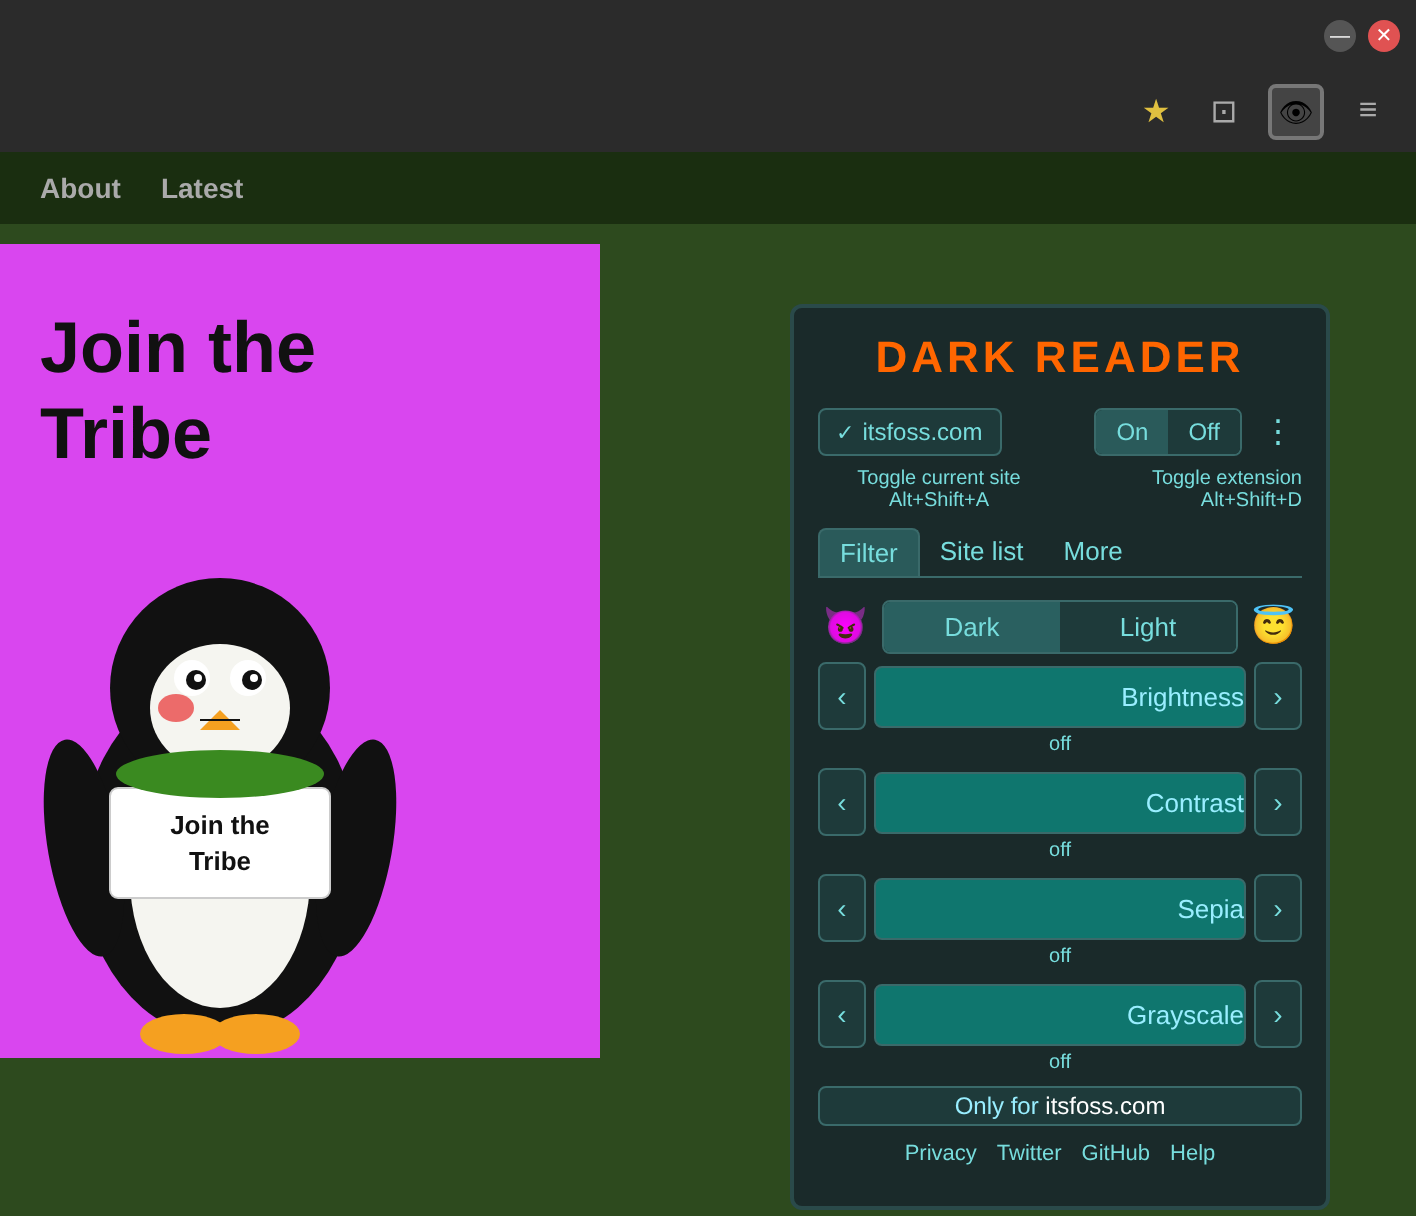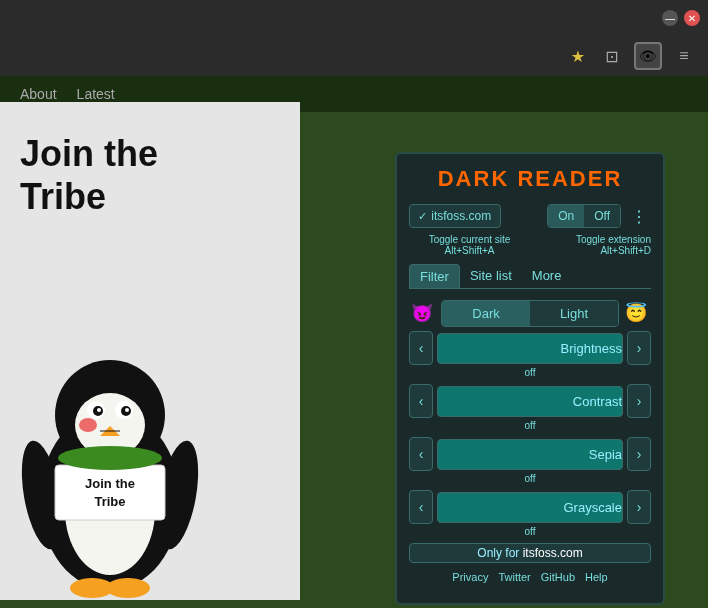--- a/index.html
+++ b/index.html
@@ -78,30 +78,31 @@
       height: 36px;
       display: flex;
       align-items: center;
       padding: 0 20px;
       gap: 20px;
     }
     .nav-item {
       color: #aaa;
       font-size: 14px;
       cursor: pointer;
+      font-weight: bold;
     }
 
     
     .penguin-area {
       width: 300px;
-      height: 498px;
-      background: #e5e5e5;
+      height: 407px;
+      background: #d946ef;
       position: absolute;
       left: 0;
-      top: 26px;
+      top: 46px;
       display: flex;
       align-items: center;
       justify-content: center;
       overflow: hidden;
     }
     .join-text {
       position: absolute;
       top: 30px;
       left: 20px;
       font-size: 36px;

